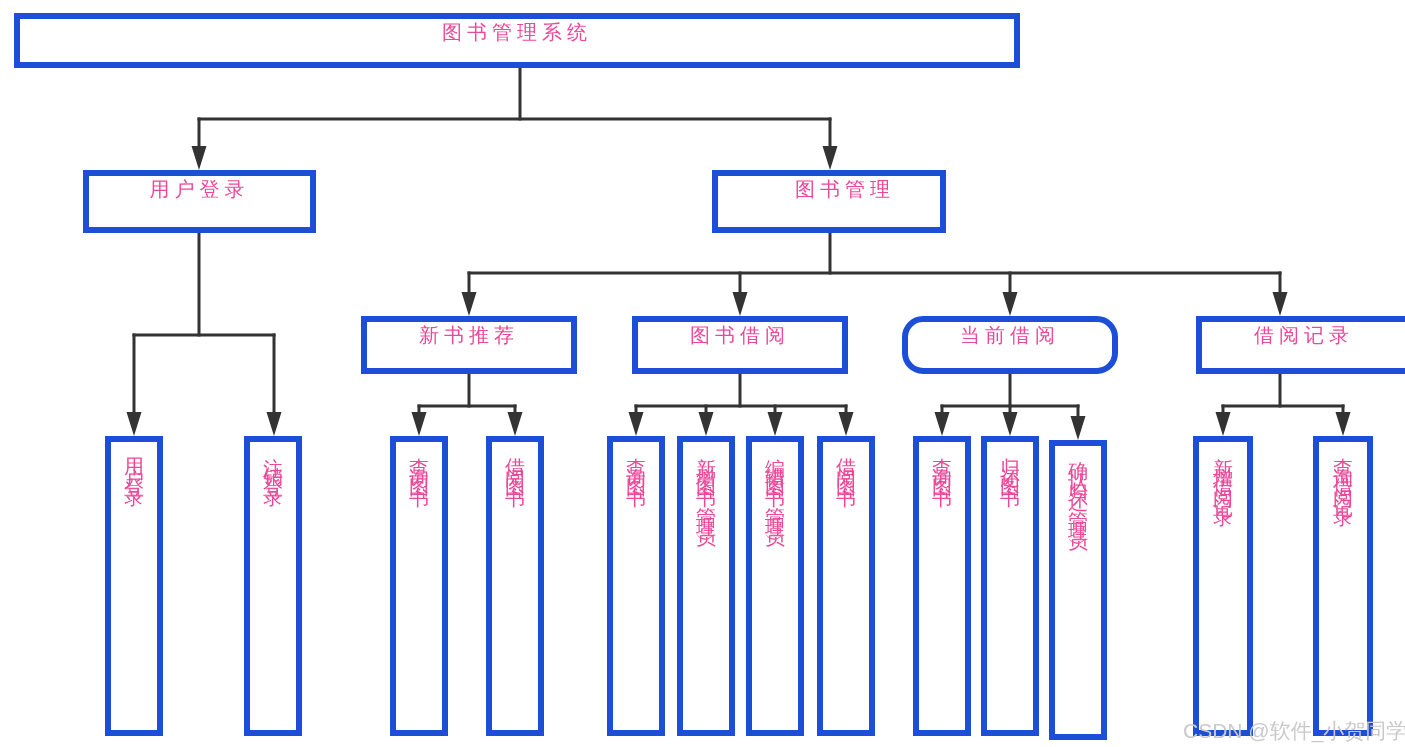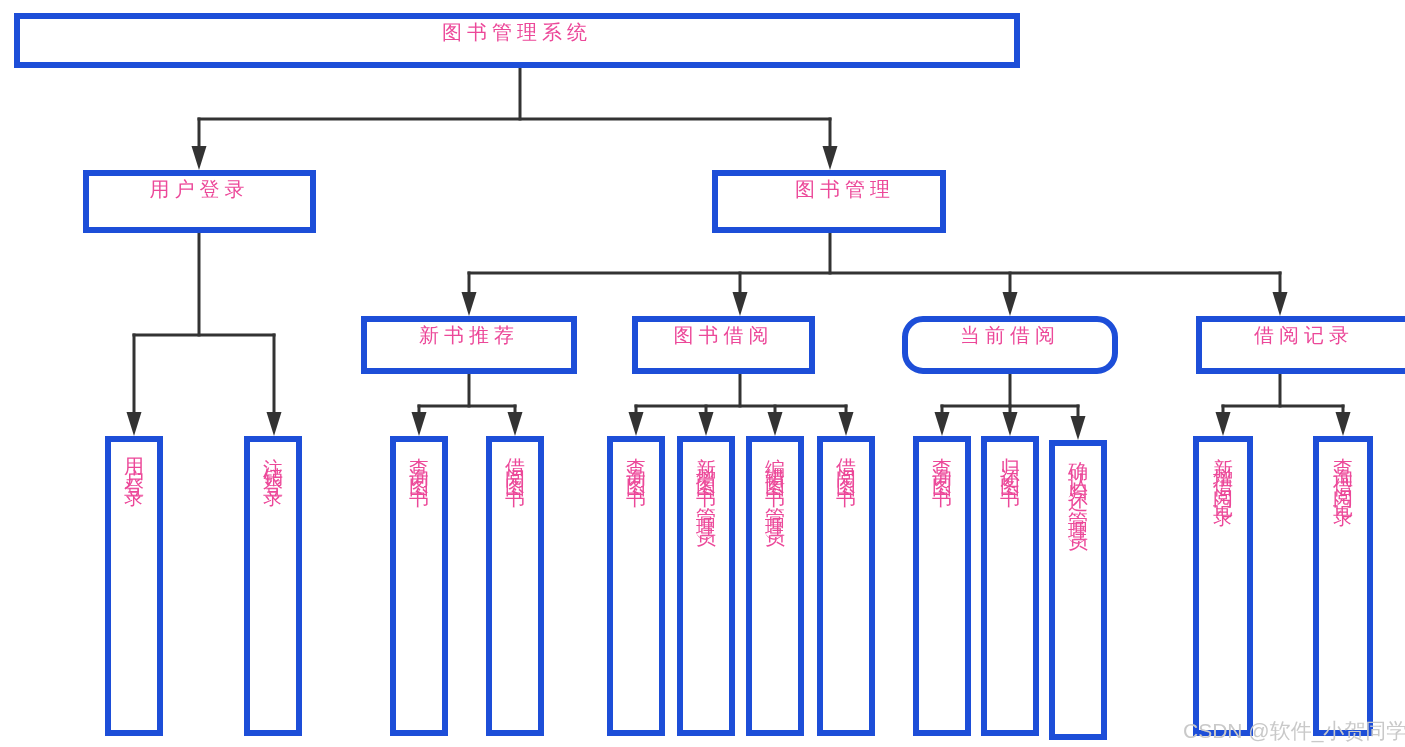--- a/index.html
+++ b/index.html
@@ -131,21 +131,21 @@
   <div class="box hbox" style="left:83px;top:170px;width:233px;height:63px;">
     <span>用户登录</span>
   </div>
   <div class="box hbox" style="left:712px;top:170px;width:234px;height:63px;padding-left:32px;">
     <span>图书管理</span>
   </div>
 
   <div class="box hbox" style="left:361px;top:316px;width:216px;height:58px;">
     <span>新书推荐</span>
   </div>
-  <div class="box hbox" style="left:632px;top:316px;width:183px;height:58px;">
+  <div class="box hbox" style="left:632px;top:316px;width:216px;height:58px;">
     <span>图书借阅</span>
   </div>
   <div class="box hbox" style="left:902px;top:316px;width:216px;height:58px;border-radius:21px;">
     <span>当前借阅</span>
   </div>
   <div class="box hbox" style="left:1172px;top:316px;width:216px;height:58px;margin-left:24px;">
     <span>借阅记录</span>
   </div>
 
   <div class="box vbox" style="left:105px;">

